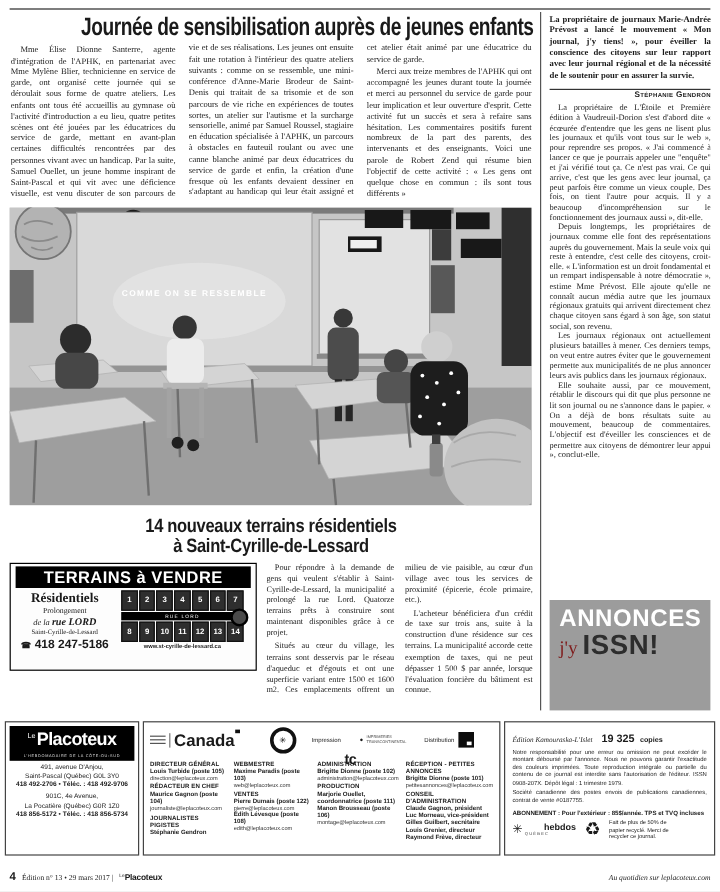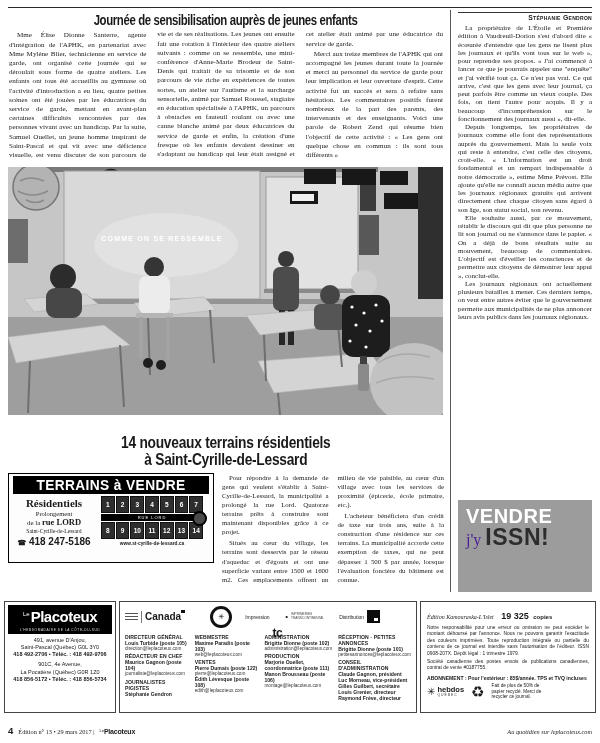--- a/index.html
+++ b/index.html
@@ -7,43 +7,43 @@
         font-family:"Liberation Serif",serif;color:#1a1a1a;overflow:hidden;}
   .top-rule{position:absolute;top:7px;left:8px;right:8px;border-top:1px solid #2a2a2a;}
 
   
   .content{position:absolute;top:10px;left:8px;right:8px;display:flex;}
   .main-col{width:442px;padding-right:6px;box-sizing:border-box;}
   .right-col{flex:1;border-left:1px solid #555;padding-left:7px;display:flex;flex-direction:column;height:582px;box-sizing:border-box;}
 
   
   .h-main{margin:2px 0 3px;text-align:center;font-family:"Liberation Sans",sans-serif;
-          font-weight:800;font-size:15px;line-height:1.02;white-space:nowrap;}
+          font-weight:800;font-size:21px;line-height:1.02;white-space:nowrap;}
   .h-main .squeeze{display:inline-block;transform:scaleX(.76);transform-origin:center;letter-spacing:-.5px;}
   .lede{margin:3px 2px 4px;font-weight:bold;font-size:7.8px;line-height:1.32;text-align:justify;}
   .article-body{height:132px;overflow:hidden;column-count:3;column-gap:9px;
                 font-size:7.1px;line-height:1.3;text-align:justify;hyphens:auto;}
   .article-body p{margin:1px;text-indent:8px;}
   .photo{margin-top:5px;width:435px;height:248px;background:#c6c6c6;}
 
   
-  .terrains{margin-top:20px;}
+  .terrains{margin-top:10px;}
   .h-terrains{margin:0;text-align:center;font-family:"Liberation Sans",sans-serif;
               font-weight:800;font-size:16px;line-height:1.04;}
   .h-terrains .squeeze{display:inline-block;transform:scaleX(.86);transform-origin:center;letter-spacing:-.3px;}
   .terrains-row{display:flex;gap:8px;margin-top:4px;}
   .ad{width:206px;height:90px;border:1px solid #000;padding:2px;box-sizing:border-box;background:#fdfdfd;}
   .ad-banner{background:#000;color:#fff;text-align:center;font-family:"Liberation Sans",sans-serif;
              font-weight:800;font-size:14px;line-height:18px;height:18px;letter-spacing:.4px;
              transform:scaleX(.98);}
   .ad-body{display:flex;gap:4px;margin-top:2px;}
   .ad-info{width:86px;text-align:center;}
   .ad-res{font-size:11px;font-weight:bold;margin-top:1px;}
   .ad-l1{font-size:6.5px;margin-top:1px;}
-  .ad-l2{font-size:7px;}
+  .ad-l2{font-size:7px;font-style:italic;}
   .ad-l2 b{font-size:8.5px;}
   .ad-l3{font-size:5.6px;margin-top:1px;}
   .ad-phone{margin-top:2px;font-family:"Liberation Sans",sans-serif;font-weight:800;font-size:10px;}
   .ad-phone .ph-ic{font-size:7px;}
   .ad-map{flex:1;position:relative;padding-right:8px;}
   .lots-row{display:flex;gap:1px;}
   .lot{flex:1;background:#2e2e2e;color:#fff;text-align:center;font-family:"Liberation Sans",sans-serif;
        font-weight:bold;font-size:6.5px;line-height:15px;height:15px;border:1px solid #111;}
   .road{position:relative;background:#000;color:#fff;text-align:center;font-family:"Liberation Sans",sans-serif;
         font-size:4px;line-height:7px;height:7px;letter-spacing:1px;margin:1px 0;}
@@ -63,42 +63,42 @@
           font-size:6.8px;font-variant:small-caps;letter-spacing:.3px;}
   .r-body{font-size:7px;line-height:1.18;text-align:justify;hyphens:auto;overflow:hidden;max-height:350px;}
   .r-body p{margin:0;text-indent:7px;}
   .promo{margin-top:auto;background:#9c9c9c;height:92px;padding:6px 8px;box-sizing:border-box;
          text-align:left;overflow:hidden;}
   .promo-mon{display:block;font-family:"Liberation Serif",serif;font-size:31px;line-height:.85;
              color:#4d4d4d;letter-spacing:5px;}
   .promo-journal{display:block;font-family:"Liberation Sans",sans-serif;font-weight:800;font-size:20px;
                  line-height:1.05;color:#fff;letter-spacing:.5px;}
   .promo-line3{display:block;line-height:.95;}
-  .promo-jy{font-family:"Liberation Serif",serif;font-size:16px;color:#4c1d95;}
+  .promo-jy{font-family:"Liberation Serif",serif;font-size:16px;color:#7f1d1d;}
   .promo-tiens{font-family:"Liberation Sans",sans-serif;font-weight:800;font-size:23px;color:#2d2d2d;letter-spacing:.5px;}
 
   
   .footer{position:absolute;left:4px;right:4px;top:601px;height:112px;display:flex;gap:3px;
           font-family:"Liberation Sans",sans-serif;}
   .f-left{width:112px;display:flex;flex-direction:column;gap:2px;}
   .f-left-main{border:1px solid #444;flex:1;text-align:center;}
   .lp-logo{background:#000;color:#fff;margin:3px;padding:3px 2px 2px;}
   .lp-le{font-size:6px;vertical-align:6px;margin-right:1px;}
   .lp-name{font-weight:800;font-size:15px;letter-spacing:-.5px;}
   .lp-tag{display:block;color:#ddd;font-size:3.2px;letter-spacing:.6px;margin-top:2px;}
   .addr{font-size:5.5px;line-height:1.3;margin-top:3px;}
   .addr div:last-child{font-weight:bold;}
   .f-left-web{border:1px solid #444;text-align:center;font-weight:800;font-size:8.5px;padding:3px 0;}
   .f-mid{flex:1;display:flex;flex-direction:column;}
   .f-mid-box{border:1px solid #444;flex:1;padding:2px 5px;box-sizing:border-box;}
   .logos-row{display:flex;align-items:center;gap:7px;height:25px;}
   .fund-mark{display:flex;align-items:center;gap:3px;}
   .fund-bars i{display:block;width:13px;height:1.5px;background:#555;margin:1.5px 0;}
   .fund-sep{width:1px;height:12px;background:#777;}
-  .canada-word{font-weight:bold;font-size:10px;position:relative;padding-right:4px;}
+  .canada-word{font-weight:bold;font-size:14px;position:relative;padding-right:4px;}
   .canada-flag{position:absolute;top:-1px;right:0;width:4px;height:3px;background:#111;}
   .stamp{width:16px;height:16px;border-radius:50%;border:3px solid #111;background:#fff;
          display:flex;align-items:center;justify-content:center;font-size:7px;color:#111;margin-left:18px;}
   .impr{display:flex;align-items:center;gap:3px;margin-left:6px;}
   .impr-label{font-size:5px;}
   .impr-tc{font-weight:800;font-size:12px;letter-spacing:-.5px;margin-top:32px;}
   .impr-dot{font-size:8px;}
   .impr-sub{font-size:3.2px;color:#444;line-height:1.2;}
   .distr{display:flex;align-items:center;gap:3px;margin-left:8px;}
   .distr-label{font-size:5px;}
@@ -114,21 +114,21 @@
   .f-right{width:176px;border:1px solid #444;padding:3px 6px;box-sizing:border-box;}
   .edition-line{border-bottom:0;margin-bottom:1px;}
   .ed-name{font-family:"Liberation Serif",serif;font-style:italic;font-size:6px;}
   .ed-num{font-weight:800;font-size:9px;margin-left:3px;}
   .ed-word{font-weight:800;font-size:6px;}
   .legal{font-size:4.9px;line-height:1.3;text-align:justify;margin:2px 0;color:#222;}
   .abo{font-weight:bold;font-size:5.1px;margin:3px 0 2px;}
   .eco-row{display:flex;align-items:center;gap:7px;margin-top:2px;}
   .hebdos{display:flex;align-items:center;gap:2px;}
   .hebdos-flake{font-size:10px;}
-  .hebdos-txt b{font-size:7.5px;display:block;line-height:1;}
+  .hebdos-txt b{font-size:7.5px;display:block;line-height:1;margin-left:16px;}
   .hebdos-txt span{font-size:3.4px;letter-spacing:1px;display:block;color:#333;}
   .recycle{font-size:15px;line-height:1;}
   .eco-note{font-size:4.7px;line-height:1.25;width:52px;}
 
   
   .page-foot{position:absolute;left:8px;right:8px;top:720px;display:flex;justify-content:space-between;
              align-items:baseline;}
   .pf-left{display:flex;align-items:baseline;gap:5px;}
   .pf-num{font-family:"Liberation Sans",sans-serif;font-weight:800;font-size:9.5px;}
   .pf-ed{font-size:6.3px;color:#222;}
@@ -313,31 +313,32 @@
 
           <p>Pour répondre à la demande de gens qui veulent s'établir à Saint-Cyrille-de-Lessard, la municipalité a prolongé la rue Lord. Quatorze terrains prêts à construire sont maintenant disponibles grâce à ce projet.</p>
               <p>Situés au cœur du village, les terrains sont desservis par le réseau d'aqueduc et d'égouts et ont une superficie variant entre 1500 et 1600 m2. Ces emplacements offrent un milieu de vie paisible, au cœur d'un village avec tous les services de proximité (épicerie, école primaire, etc.).</p>
               <p>L'acheteur bénéficiera d'un crédit de taxe sur trois ans, suite à la construction d'une résidence sur ces terrains. La municipalité accorde cette exemption de taxes, qui ne peut dépasser 1 500 $ par année, lorsque l'évaluation foncière du bâtiment est connue.</p>
             </div>
         </div>
       </section>
     </div>
 
     <aside class="right-col">
+      <p class="r-lede">La propriétaire de journaux Marie-Andrée Prévost a lancé le mouvement « Mon journal, j'y tiens! », pour éveiller la conscience des citoyens sur leur rapport avec leur journal régional et de la nécessité de le soutenir pour en assurer la survie.</p>
       <hr class="byline-rule">
       <p class="byline">Stéphanie Gendron</p>
       <div class="r-body">
 
       <p>La propriétaire de L'Étoile et Première édition à Vaudreuil-Dorion s'est d'abord dite « écœurée d'entendre que les gens ne lisent plus les journaux et qu'ils vont tous sur le web », pour reprendre ses propos. « J'ai commencé à lancer ce que je pourrais appeler une "enquête" et j'ai vérifié tout ça. Ce n'est pas vrai. Ce qui arrive, c'est que les gens avec leur journal, ça peut parfois être comme un vieux couple. Des fois, on tient l'autre pour acquis. Il y a beaucoup d'incompréhension sur le fonctionnement des journaux aussi », dit-elle.</p>
           <p>Depuis longtemps, les propriétaires de journaux comme elle font des représentations auprès du gouvernement. Mais la seule voix qui reste à entendre, c'est celle des citoyens, croit-elle. « L'information est un droit fondamental et un rempart indispensable à notre démocratie », estime Mme Prévost. Elle ajoute qu'elle ne connaît aucun média autre que les journaux régionaux gratuits qui arrivent directement chez chaque citoyen sans égard à son âge, son statut social, son revenu.</p>
+          <p>Les journaux régionaux ont actuellement plusieurs batailles à mener. Ces derniers temps, on veut entre autres éviter que le gouvernement permette aux municipalités de ne plus annoncer leurs avis publics dans les journaux régionaux.</p>
           <p>Elle souhaite aussi, par ce mouvement, rétablir le discours qui dit que plus personne ne lit son journal ou ne s'annonce dans le papier. « On a déjà de bons résultats suite au mouvement, beaucoup de commentaires. L'objectif est d'éveiller les consciences et de permettre aux citoyens de démontrer leur appui », conclut-elle.</p>
-          <p>Les journaux régionaux ont actuellement plusieurs batailles à mener. Ces derniers temps, on veut entre autres éviter que le gouvernement permette aux municipalités de ne plus annoncer leurs avis publics dans les journaux régionaux.</p>
         </div>
       <div class="promo">
-        <span class="promo-journal">VENDRE</span>
+        <span class="promo-journal">ANNONCES</span>
         <span class="promo-line3"><span class="promo-jy">j'y</span> <span class="promo-tiens">ISSN!</span></span>
       </div>
     </aside>
   </div>
 
   <div class="footer">
 
     <div class="f-left">
       <div class="f-left-main">
         <div class="lp-logo">

